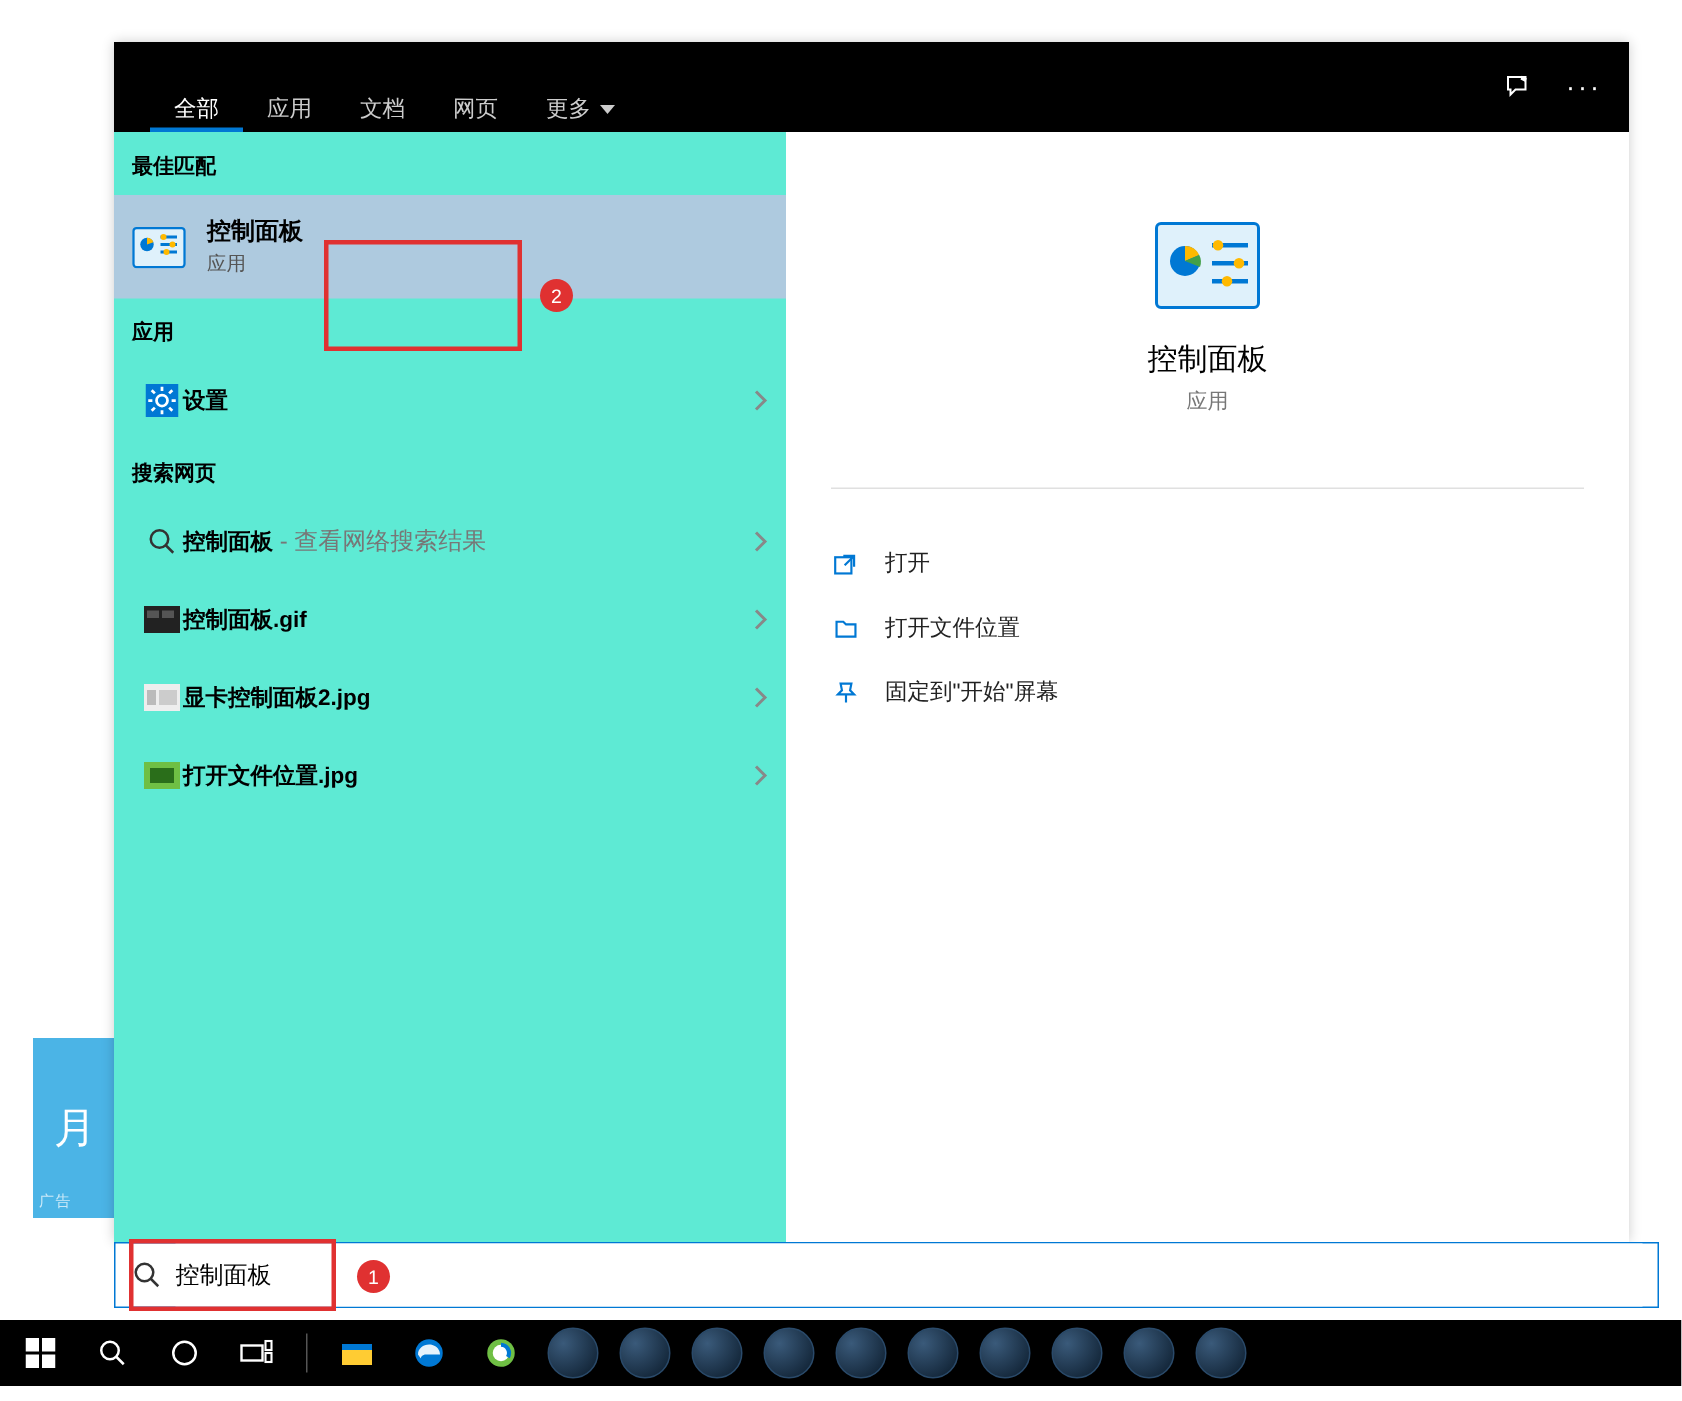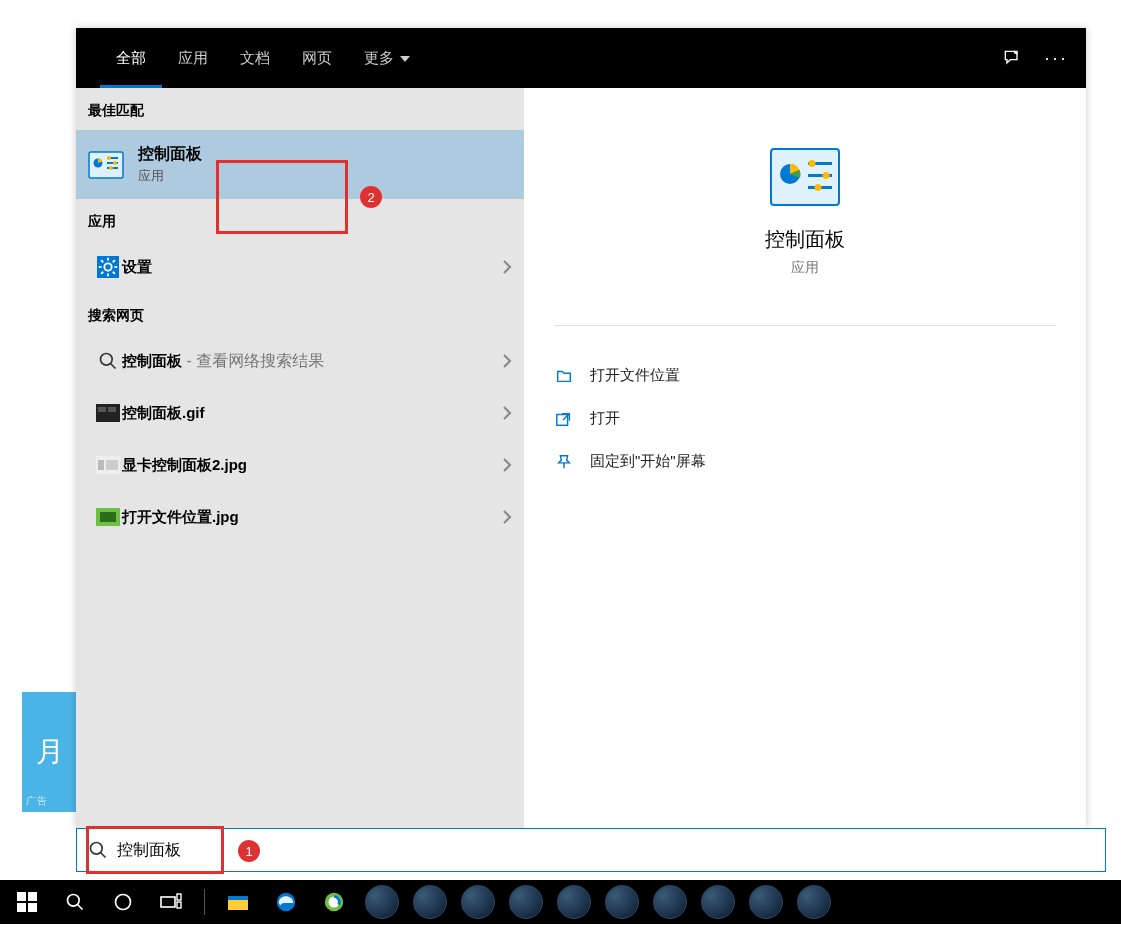--- a/index.html
+++ b/index.html
@@ -5,30 +5,30 @@
 * { margin: 0; padding: 0; box-sizing: border-box; font-family: "Microsoft YaHei", "Segoe UI", sans-serif; }
 body { background: #fff; width: 1121px; height: 934px; overflow: hidden; position: relative; }
 
 .outer { position: absolute; left: 0; top: 0; width: 1121px; height: 934px; background: #fff; }
 
 
 .panel { position: absolute; left: 76px; top: 28px; width: 1010px; height: 800px; background: #fff; box-shadow: 0 0 8px rgba(0,0,0,.2); }
 
 
 .topbar { background: #000; color: #fff; height: 60px; display: flex; align-items: center; padding: 0 24px; position: relative; }
-.tab { padding: 0 16px; height: 60px; line-height: 60px; color: #ccc; font-size: 15px; cursor: pointer; }
+.tab { padding: 15px 16px; height: 60px; line-height: 60px; color: #ccc; font-size: 15px; cursor: pointer; }
 .tab.active { color: #fff; border-bottom: 3px solid #0078d4; }
 .tab.more::after { content: ""; display: inline-block; margin-left: 6px; border-left: 5px solid transparent; border-right: 5px solid transparent; border-top: 6px solid #ccc; vertical-align: middle; }
 .topbar-right { position: absolute; right: 18px; top: 0; height: 60px; display: flex; align-items: center; gap: 22px; }
 .feedback-icon svg, .more-icon { color: #fff; }
 .more-icon { font-size: 18px; letter-spacing: 2px; cursor: pointer; }
 
 
 .panel-body { display: flex; height: calc(100% - 60px); }
-.left { width: 448px; background: #e5e5e5; }
+.left { width: 448px; background: #5eead4; }
 .right { flex: 1; background: #fff; }
 
 
 .sect-head { font-weight: bold; font-size: 14px; padding: 14px 12px 10px 12px; color: #000; }
 
 
 .bestmatch { display: flex; align-items: center; padding: 14px 12px; gap: 14px; background: #aecadf; position: relative; }
 .bestmatch .bm-text .title { font-size: 16px; font-weight: 600; color: #000; }
 .bestmatch .bm-text .subtitle { font-size: 13px; color: #555; margin-top: 2px; }
 .cp-icon { width: 36px; height: 28px; display: flex; align-items: center; justify-content: center; }
@@ -230,38 +230,38 @@
                 </svg>
             </span>
             <div class="hero-title">控制面板</div>
             <div class="hero-sub">应用</div>
           </div>
           <div class="sep"></div>
           <div class="actions">
             <div class="action">
               <span class="aicon">
                   <svg width="18" height="18" viewBox="0 0 20 20">
-                    <path d="M3 5h5l2 2h7v9H3z" fill="none" stroke="#0078d4" stroke-width="1.6"></path>
-                  </svg>
-                </span>
-              <span>打开文件位置</span>
-            </div>
-            <div class="action">
-              <span class="aicon">
-                  <svg width="18" height="18" viewBox="0 0 20 20">
                     <rect x="2" y="5" width="12" height="12" fill="none" stroke="#0078d4" stroke-width="1.6"></rect>
                     <path d="M8 4h8v8" fill="none" stroke="#0078d4" stroke-width="1.6"></path>
                     <path d="M16 4l-7 7" stroke="#0078d4" stroke-width="1.6"></path>
                   </svg>
                 </span>
               <span>打开</span>
             </div>
             <div class="action">
               <span class="aicon">
                   <svg width="18" height="18" viewBox="0 0 20 20">
+                    <path d="M3 5h5l2 2h7v9H3z" fill="none" stroke="#0078d4" stroke-width="1.6"></path>
+                  </svg>
+                </span>
+              <span>打开文件位置</span>
+            </div>
+            <div class="action">
+              <span class="aicon">
+                  <svg width="18" height="18" viewBox="0 0 20 20">
                     <path d="M6 3h8l-1 5 3 3H4l3-3z M10 11v6" fill="none" stroke="#0078d4" stroke-width="1.6"></path>
                   </svg>
                 </span>
               <span>固定到"开始"屏幕</span>
             </div>
           </div>
         </div>
       </div>
     </div>
   </div>

